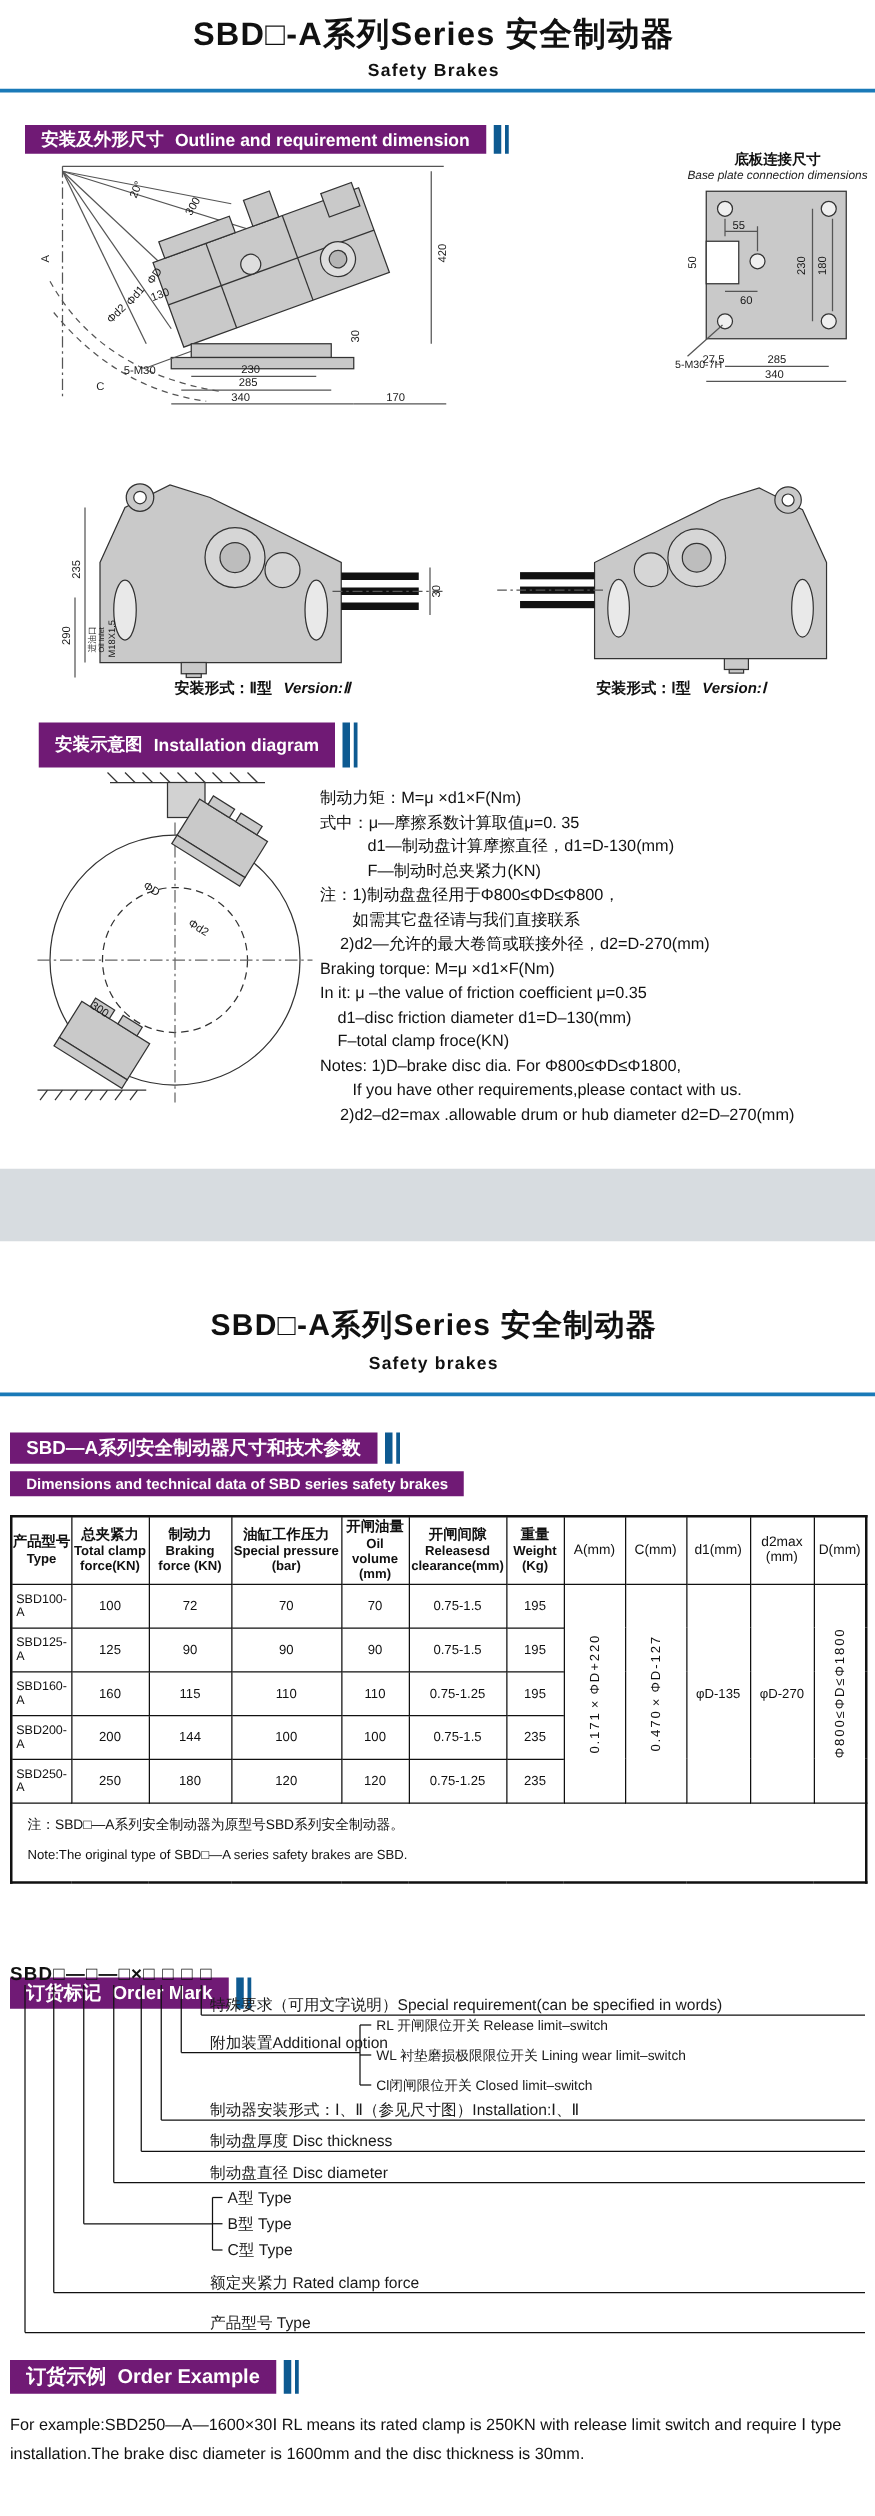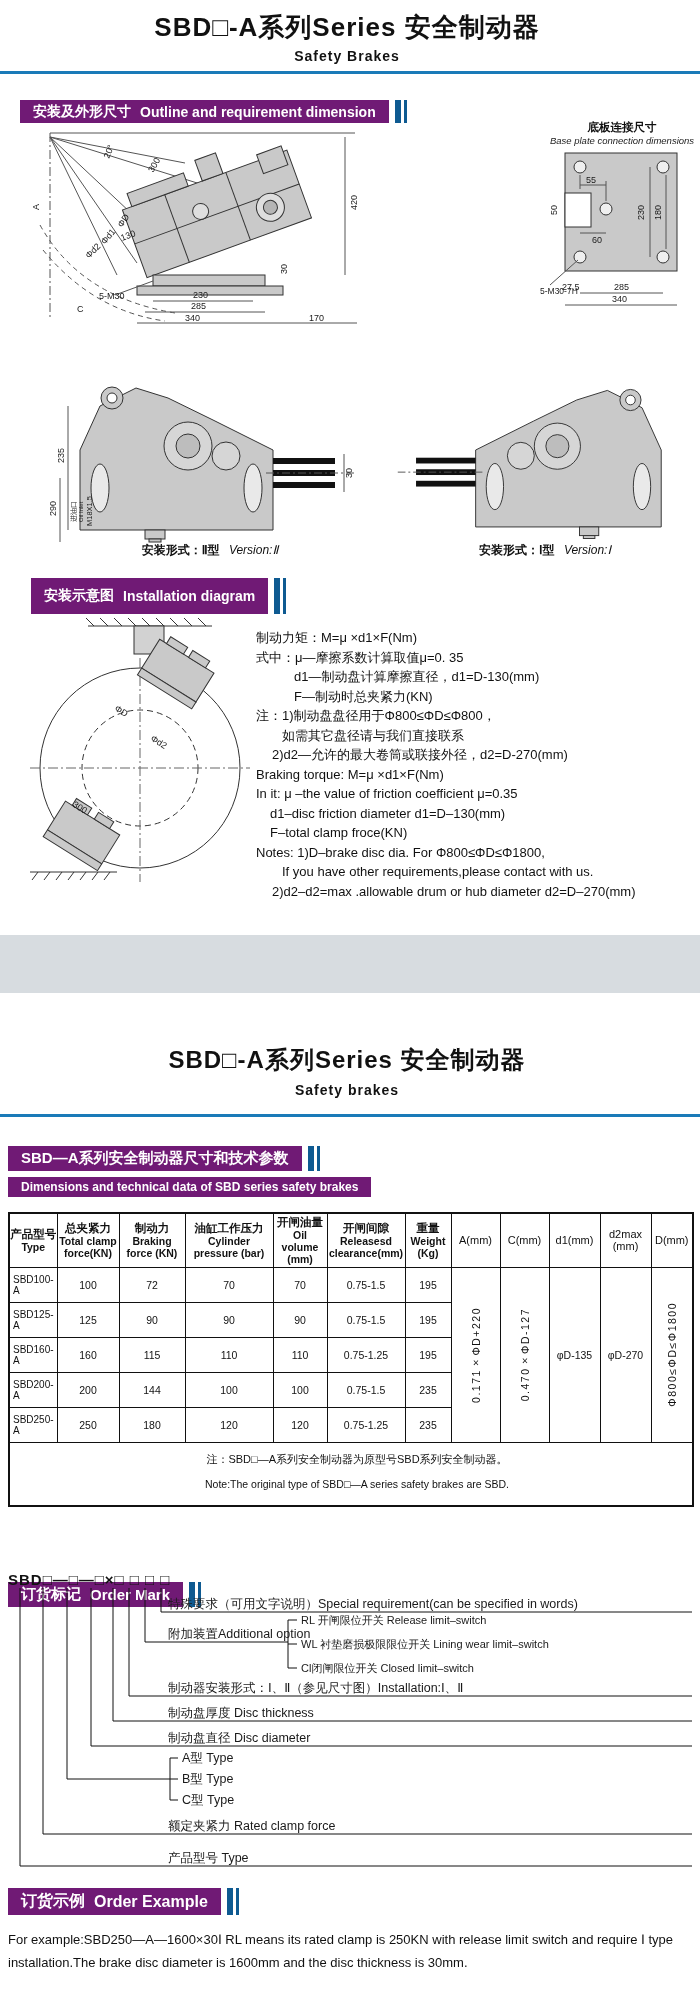--- a/index.html
+++ b/index.html
@@ -15,39 +15,39 @@
 .r1{top:71px}.r2{top:1114px}
 .secbar{position:absolute;display:flex;align-items:stretch}
 .secfill{background:#701a75;color:#fff;font-weight:bold;display:flex;align-items:center;gap:9px;padding:2px 13px;white-space:nowrap}
 .acc1{width:6px;background:#0e5a91;margin-left:6px}
 .acc2{width:3px;background:#0e5a91;margin-left:3px}
 .f14{font-size:14px}.f15{font-size:15px}.f16{font-size:16px}.f12{font-size:12px}
 .bptitle{position:absolute;left:543px;top:120px;width:158px;text-align:center}
 .bptitle .z{font-size:11.5px;font-weight:bold;display:block}
 .bptitle .e{font-size:9.5px;font-style:italic;display:block;color:#222}
 .cap{position:absolute;top:542px;font-size:12px;font-weight:bold;text-align:center;width:240px}
-.cap .e{font-style:italic;font-weight:normal;margin-left:6px}
+.cap .e{font-style:italic;font-weight:bold;margin-left:6px}
 .capL{left:90px}.capR{left:425px}
 .insttext{position:absolute;left:256px;top:628px;width:444px;font-size:13px;line-height:19.5px}
 .insttext div{white-space:nowrap}
 .ia{padding-left:38px}.ib{padding-left:26px}.ic{padding-left:16px}.id{padding-left:14px}
 .band{position:absolute;left:0;top:935px;width:700px;height:58px;background:#d7dce0}
 svg text{font-family:"Liberation Sans",sans-serif;fill:#1a1a1a}
 .dim text,text.dim{font-size:9px}
 .tablewrap{position:absolute;left:8px;top:1212px;width:686px}
 table{border-collapse:collapse;table-layout:fixed;width:684px;border:2.5px solid #111}
 th,td{border:1.6px solid #111;text-align:center;vertical-align:middle}
 thead th{height:54px;font-weight:bold}
 .hz{display:block;font-size:11.5px;line-height:14px}
 .he{display:block;font-size:10.5px;line-height:12px}
 .hr5{font-size:11px;font-weight:normal}
 tbody td{height:35px;font-size:10.5px}
 td.model{text-align:left;padding-left:3px;font-size:10px}
 .rotxt{writing-mode:vertical-rl;transform:rotate(180deg);margin:0 auto;font-size:10.5px;letter-spacing:1.5px;white-space:nowrap}
-tr.noterow td{height:64px;text-align:center;padding:9px 0 0 12px;vertical-align:top}
+tr.noterow td{height:64px;text-align:left;padding:9px 0 0 12px;vertical-align:top}
 .notezh{font-size:11px;margin-bottom:11px}
 .noteen{font-size:10.5px}
 .ordercode{position:absolute;left:8px;top:1571px;font-size:15px;font-weight:bold;letter-spacing:1px;z-index:2}
 .ordersvg{position:absolute;left:0;top:1568px}
 .ordersvg text{font-size:12.5px}
 .ordersvg text.small{font-size:11px}
 .example{position:absolute;left:8px;top:1925px;width:688px}
 .exzh{font-size:13.5px;font-weight:600;line-height:24px}
 .exen{font-size:13px;line-height:23px;margin-top:3px}
 </style>
@@ -347,21 +347,21 @@
           <th>
               <span class="hz">总夹紧力</span>
               <span class="he">Total clamp force(KN)</span>
             </th>
           <th>
               <span class="hz">制动力</span>
               <span class="he">Braking force (KN)</span>
             </th>
           <th>
               <span class="hz">油缸工作压力</span>
-              <span class="he">Cylinder pressure (bar)</span>
+              <span class="he">Special pressure (bar)</span>
             </th>
           <th>
               <span class="hz">开闸油量</span>
               <span class="he">Oil volume (mm)</span>
             </th>
           <th>
               <span class="hz">开闸间隙</span>
               <span class="he">Releasesd clearance(mm)</span>
             </th>
           <th>

